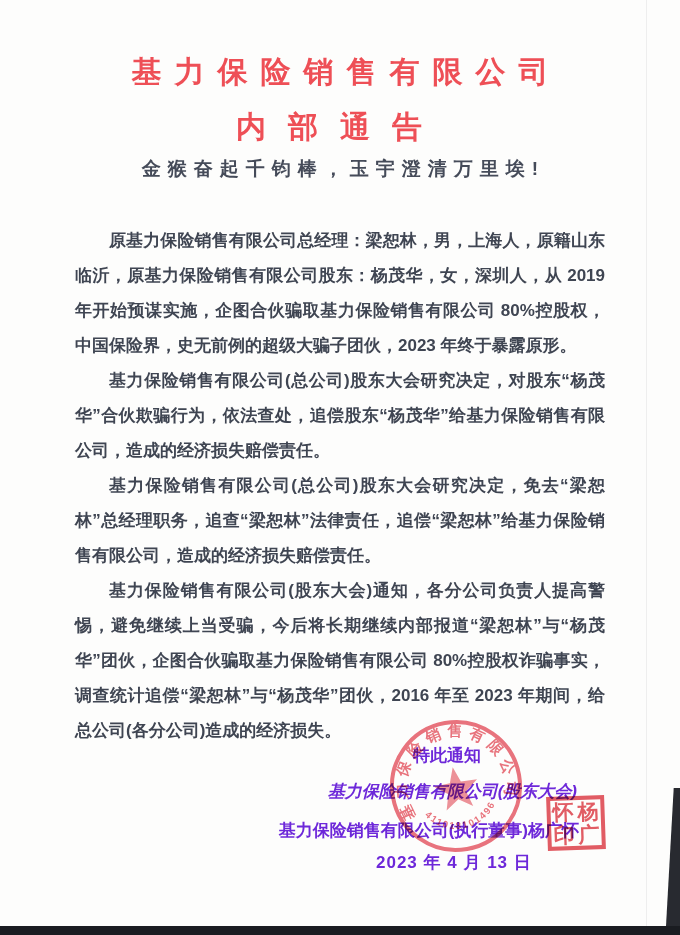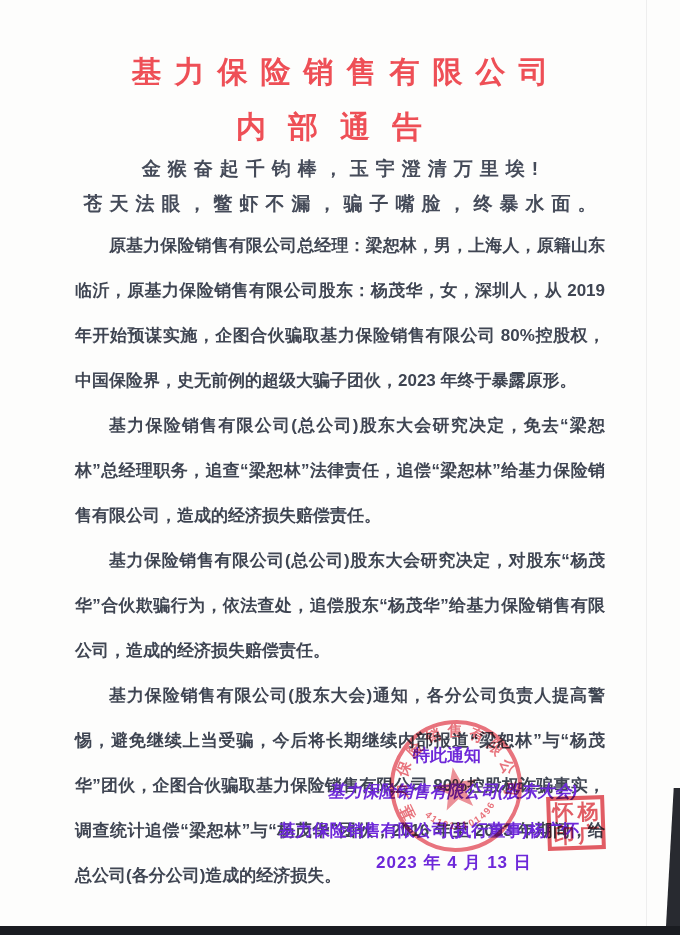--- a/index.html
+++ b/index.html
@@ -31,21 +31,21 @@
     text-align:center; font-size:19px; font-weight:bold;
     letter-spacing:7px; padding-left:7px; color:#454b59; box-sizing:border-box;
     white-space:nowrap;
   }
   .slogan-1 { top:156px; }
   .slogan-2 { top:191px; }
 
   
   .body-text {
     position:absolute; top:223px; left:75px; width:530px;
-    color:#3f4552; font-size:17px; line-height:45px; font-weight:600;
+    color:#3f4552; font-size:17px; line-height:35px; font-weight:600;
     text-align:justify;
   }
   .body-text p { margin:0; text-indent:34px; }
 
   
   .closing, .sig, .date-line {
     position:absolute; margin:0; color:#6d28d9;
     font-size:17px; font-weight:600; white-space:nowrap;
   }
   .closing   { top:744px; left:413px; }
@@ -90,26 +90,25 @@
 </style>
 </head>
 <body>
 
 <div class="page">
 
   <h1 class="title-main">基力保险销售有限公司</h1>
   <h2 class="title-sub">内部通告</h2>
 
   <p class="slogan slogan-1">金猴奋起千钧棒，玉宇澄清万里埃!</p>
-  <p class="slogan slogan-2">苍天法眼，鳖虾不漏，骗子嘴脸，终暴水面。</p>
 
   <div class="body-text">
       <p>原基力保险销售有限公司总经理：梁恕林，男，上海人，原籍山东临沂，原基力保险销售有限公司股东：杨茂华，女，深圳人，从 2019 年开始预谋实施，企图合伙骗取基力保险销售有限公司 80%控股权，中国保险界，史无前例的超级大骗子团伙，2023 年终于暴露原形。</p>
+      <p>基力保险销售有限公司(总公司)股东大会研究决定，对股东“杨茂华”合伙欺骗行为，依法查处，追偿股东“杨茂华”给基力保险销售有限公司，造成的经济损失赔偿责任。</p>
       <p>基力保险销售有限公司(总公司)股东大会研究决定，免去“梁恕林”总经理职务，追查“梁恕林”法律责任，追偿“梁恕林”给基力保险销售有限公司，造成的经济损失赔偿责任。</p>
-      <p>基力保险销售有限公司(总公司)股东大会研究决定，对股东“杨茂华”合伙欺骗行为，依法查处，追偿股东“杨茂华”给基力保险销售有限公司，造成的经济损失赔偿责任。</p>
       <p>基力保险销售有限公司(股东大会)通知，各分公司负责人提高警惕，避免继续上当受骗，今后将长期继续内部报道“梁恕林”与“杨茂华”团伙，企图合伙骗取基力保险销售有限公司 80%控股权诈骗事实，调查统计追偿“梁恕林”与“杨茂华”团伙，2016 年至 2023 年期间，给总公司(各分公司)造成的经济损失。</p>
     </div>
 
   <p class="closing">特此通知</p>
   <p class="sig sig-1">基力保险销售有限公司(股东大会)</p>
   <p class="sig sig-2">基力保险销售有限公司(执行董事)杨广怀</p>
   <p class="date-line">2023 年 4 月 13 日</p>
 
   <div class="round-seal">
     <svg width="144" height="144" viewBox="0 0 144 144">

